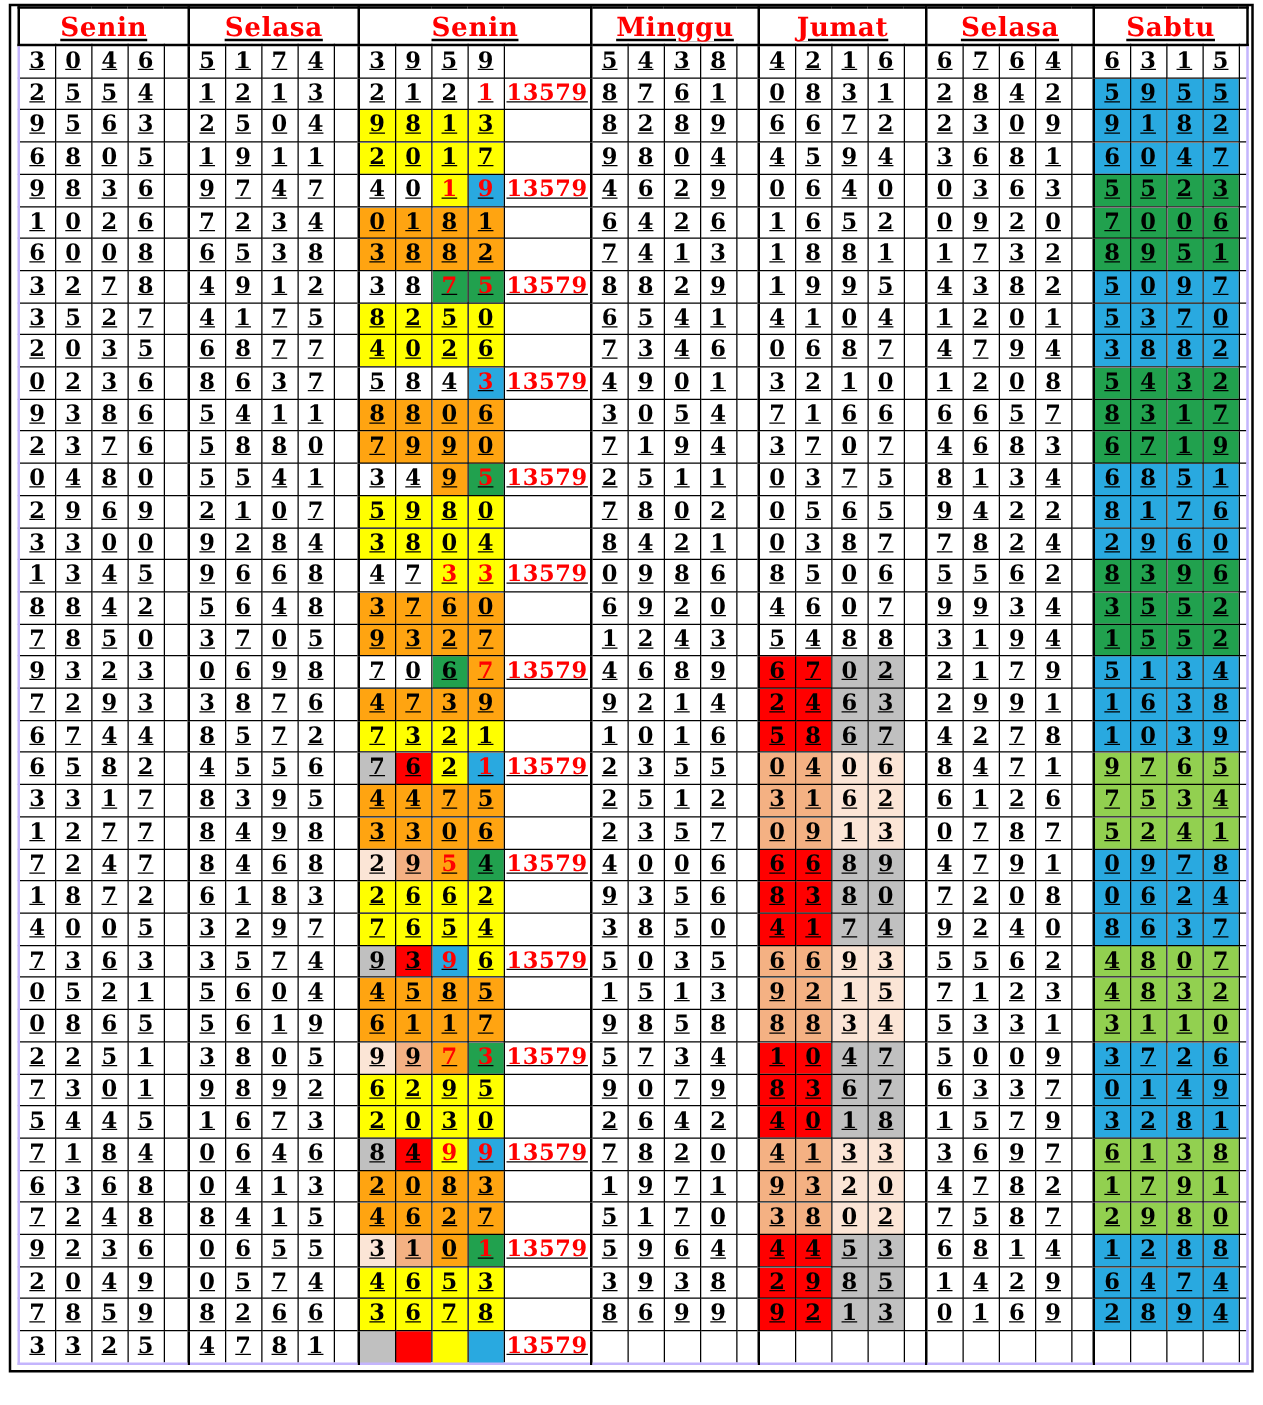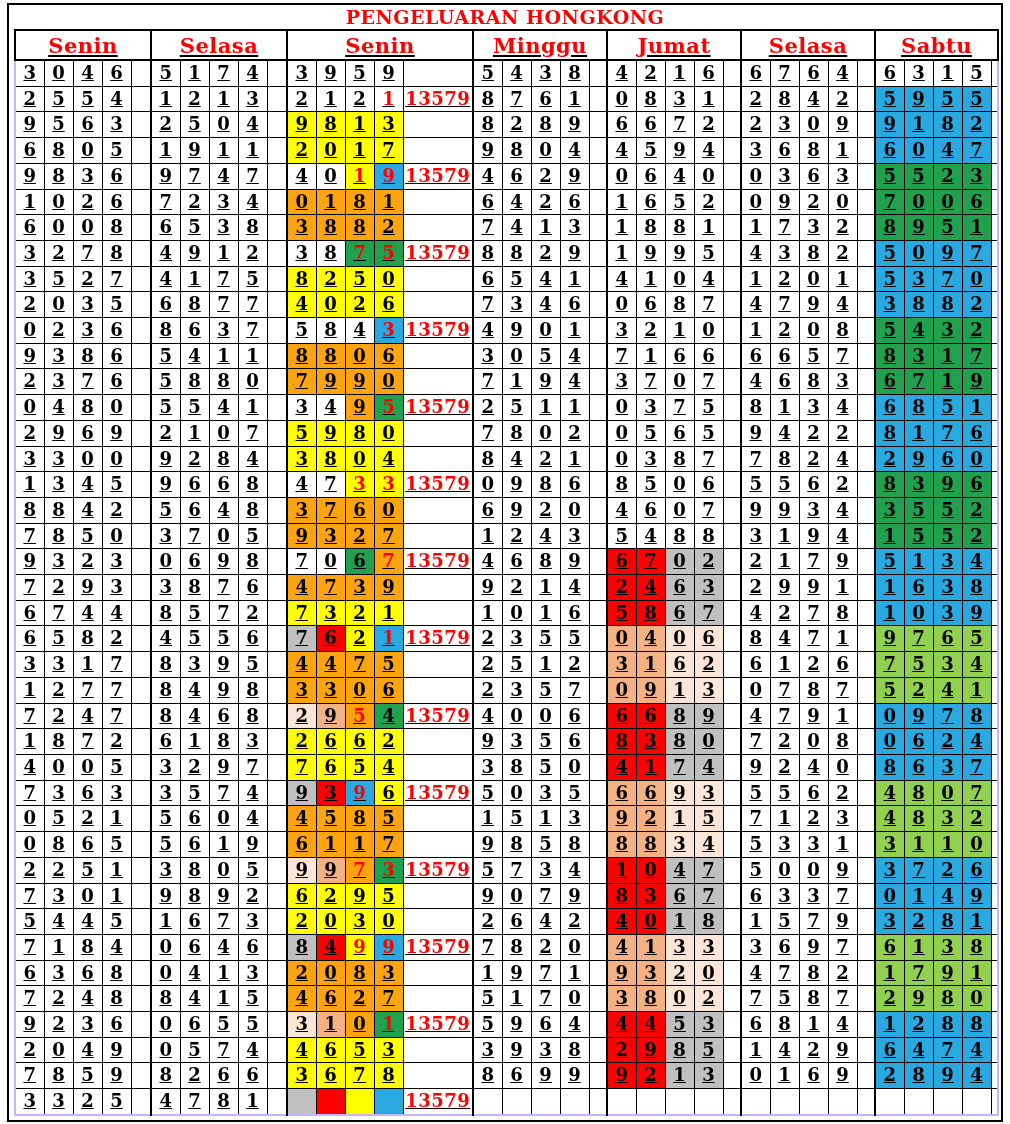--- a/index.html
+++ b/index.html
@@ -59,21 +59,20 @@
     white-space:nowrap;
   }
   td.gb{border-right-width:2px;}
   td.t-r{color:#FF0000;}
   td.mk{color:#FF0000;font-size:18px;letter-spacing:.5px;}
 </style>
 </head>
 <body>
 
 <div class="page">
-  <div class="title">PENGELUARAN HONGKONG</div>
 
   <table>
     <colgroup>
       <col class="cd">
         <col class="cd">
         <col class="cd">
         <col class="cd">
         <col class="cs1">
       <col class="cd">
         <col class="cd">

